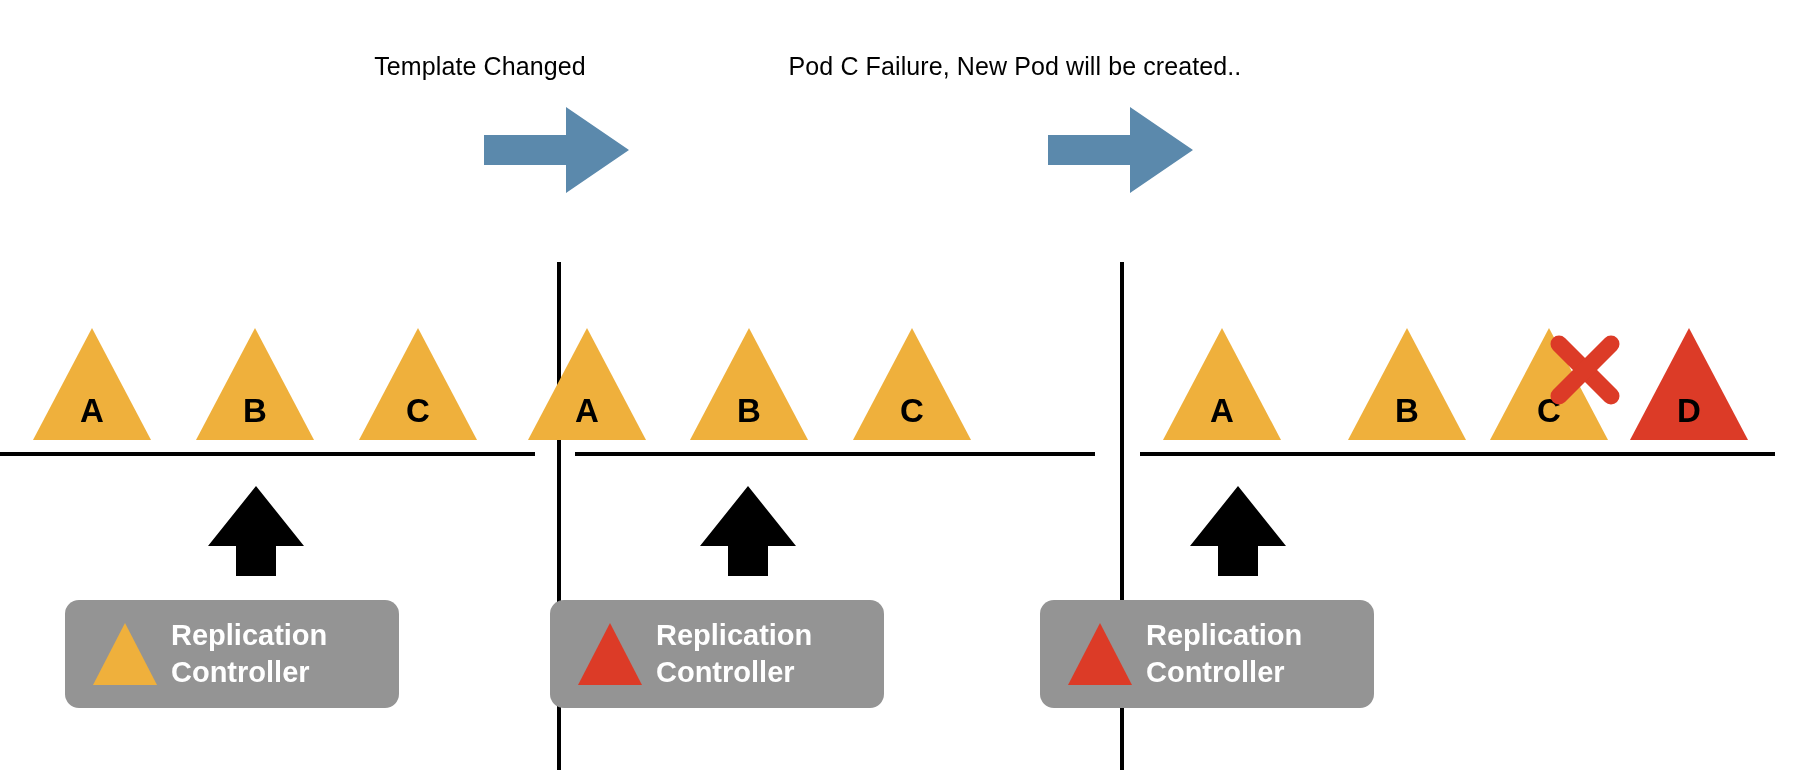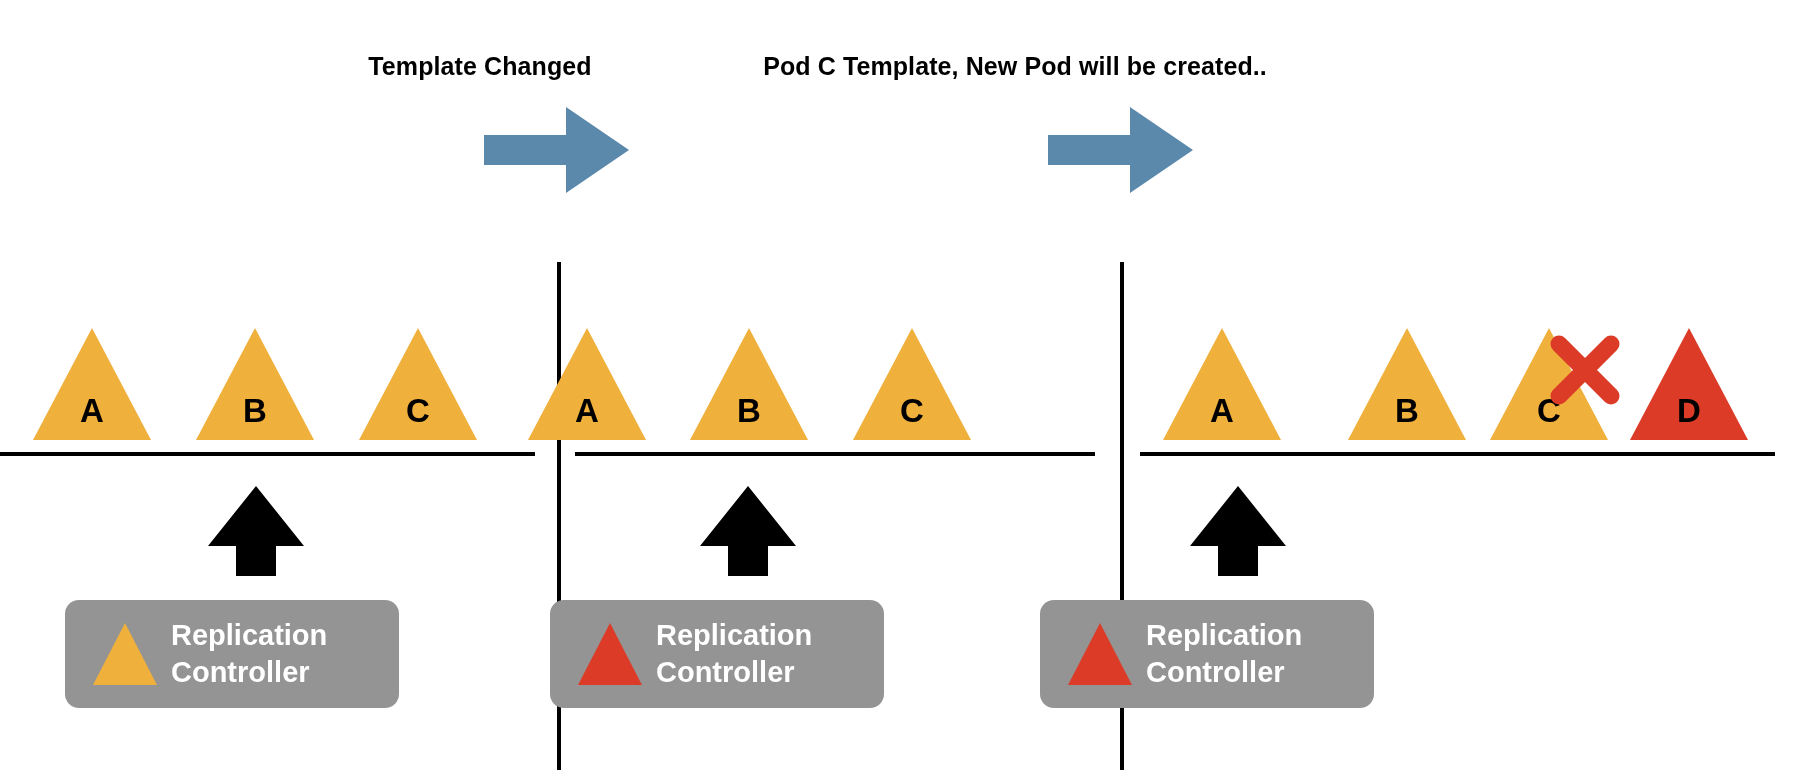--- a/index.html
+++ b/index.html
@@ -18,21 +18,21 @@
     overflow: hidden;
   }
 
   
   .caption {
     position: absolute;
     font-size: 25px;
     color: #000000;
     white-space: nowrap;
     text-align: center;
-    font-weight: 700;
+    font-weight: 400;
     letter-spacing: 0.1px;
   }
 
   
   .blue-arrow {
     position: absolute;
     width: 145px;
     height: 90px;
   }
 
@@ -123,21 +123,21 @@
     white-space: nowrap;
   }
 </style>
 </head>
 <body>
 
 <div id="stage">
 
   <div class="caption" style="left:250px; top:52px; width:460px;">Template Changed</div>
 
-  <div class="caption" style="left:725px; top:52px; width:580px;">Pod C Template, New Pod will be created..</div>
+  <div class="caption" style="left:725px; top:52px; width:580px;">Pod C Failure, New Pod will be created..</div>
 
   <div class="blue-arrow" style="left:484px; top:105px;">
     <svg viewBox="0 0 145 90" width="145" height="90">
       <polygon points="0,30 82,30 82,2 145,45 82,88 82,60 0,60" fill="#5B89AC"></polygon>
     </svg>
   </div>
 
   <div class="blue-arrow" style="left:1048px; top:105px;">
     <svg viewBox="0 0 145 90" width="145" height="90">
       <polygon points="0,30 82,30 82,2 145,45 82,88 82,60 0,60" fill="#5B89AC"></polygon>

